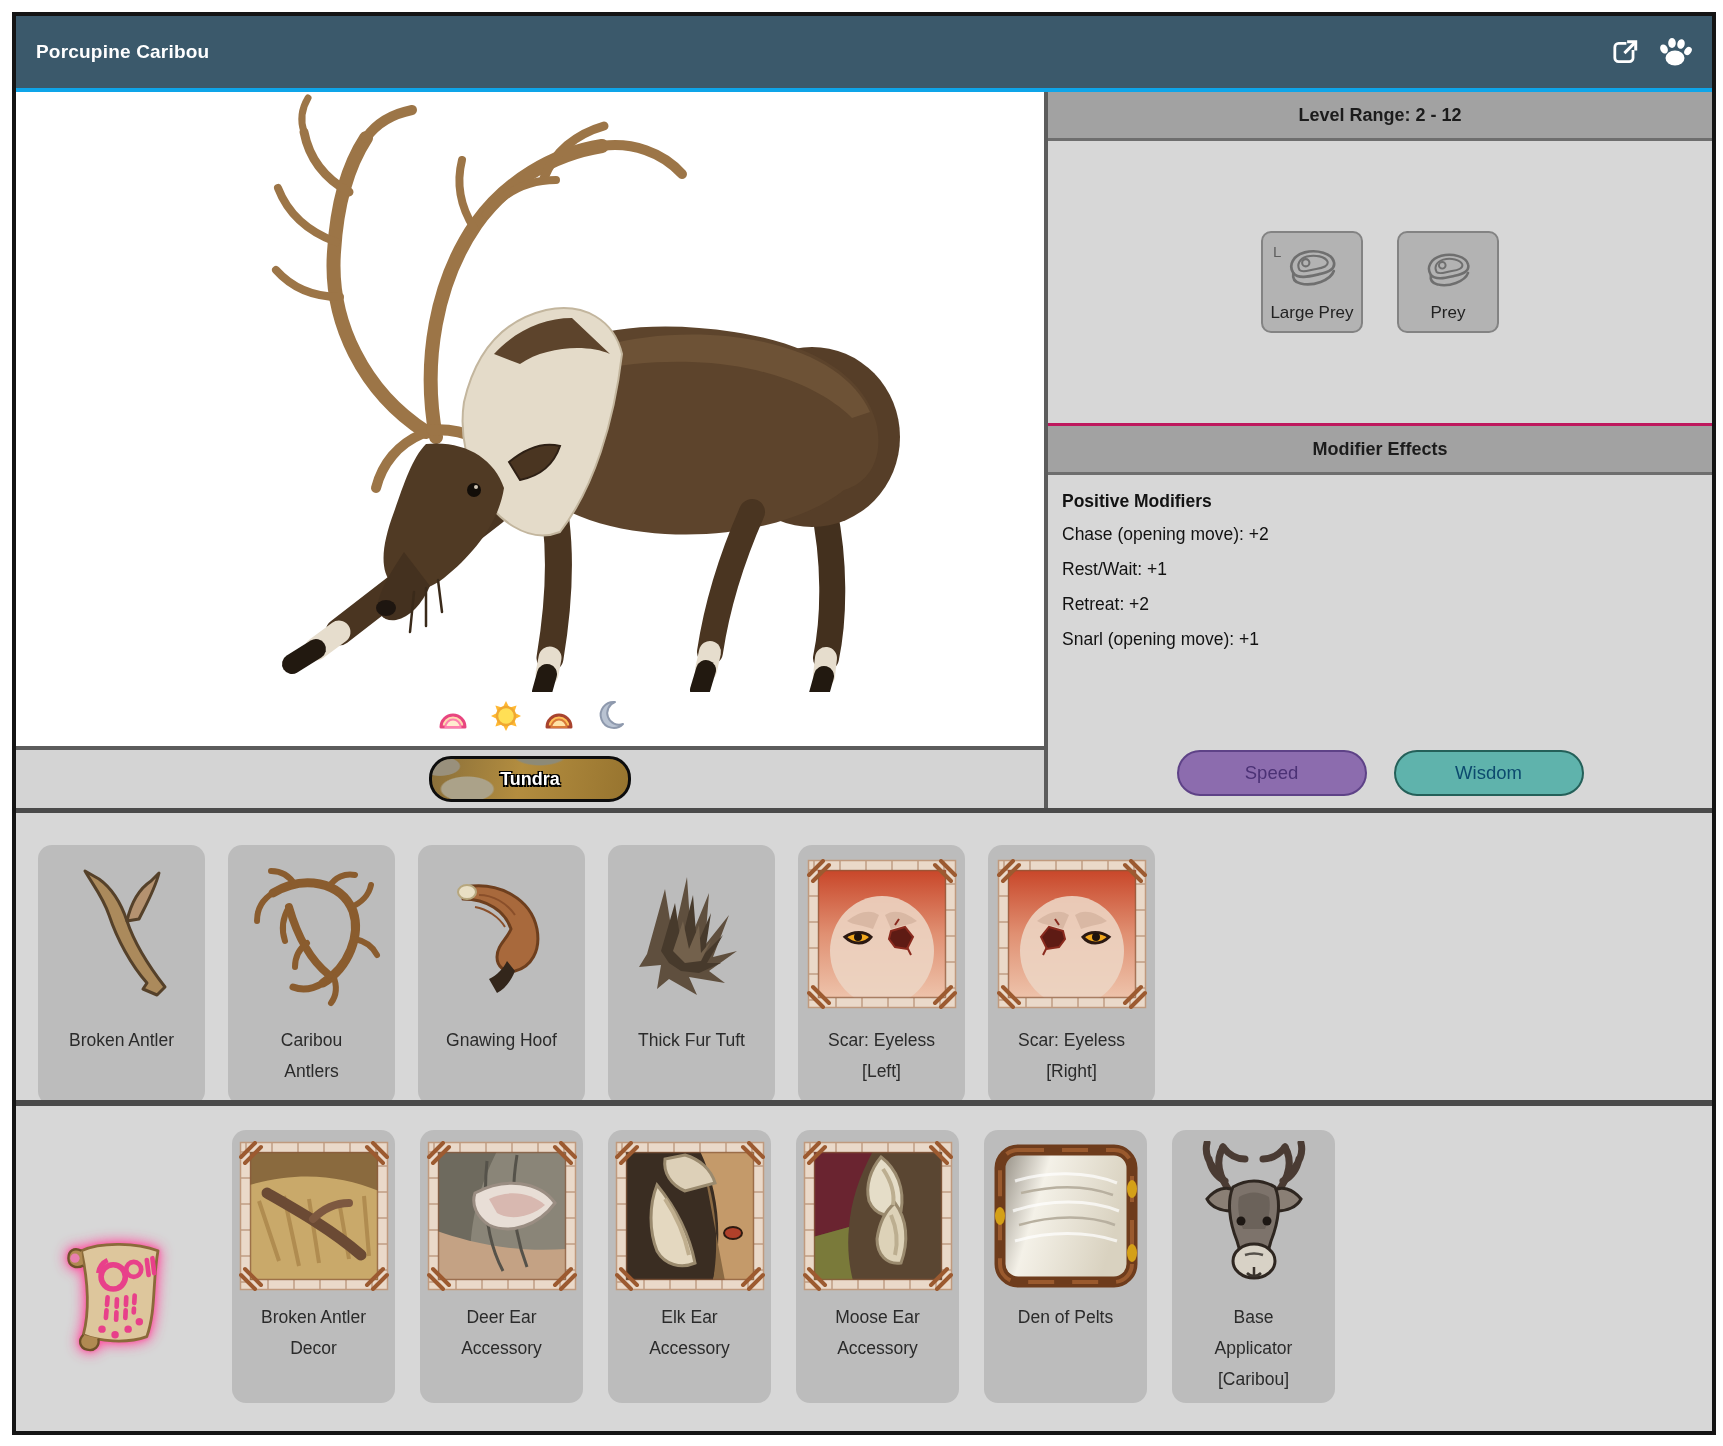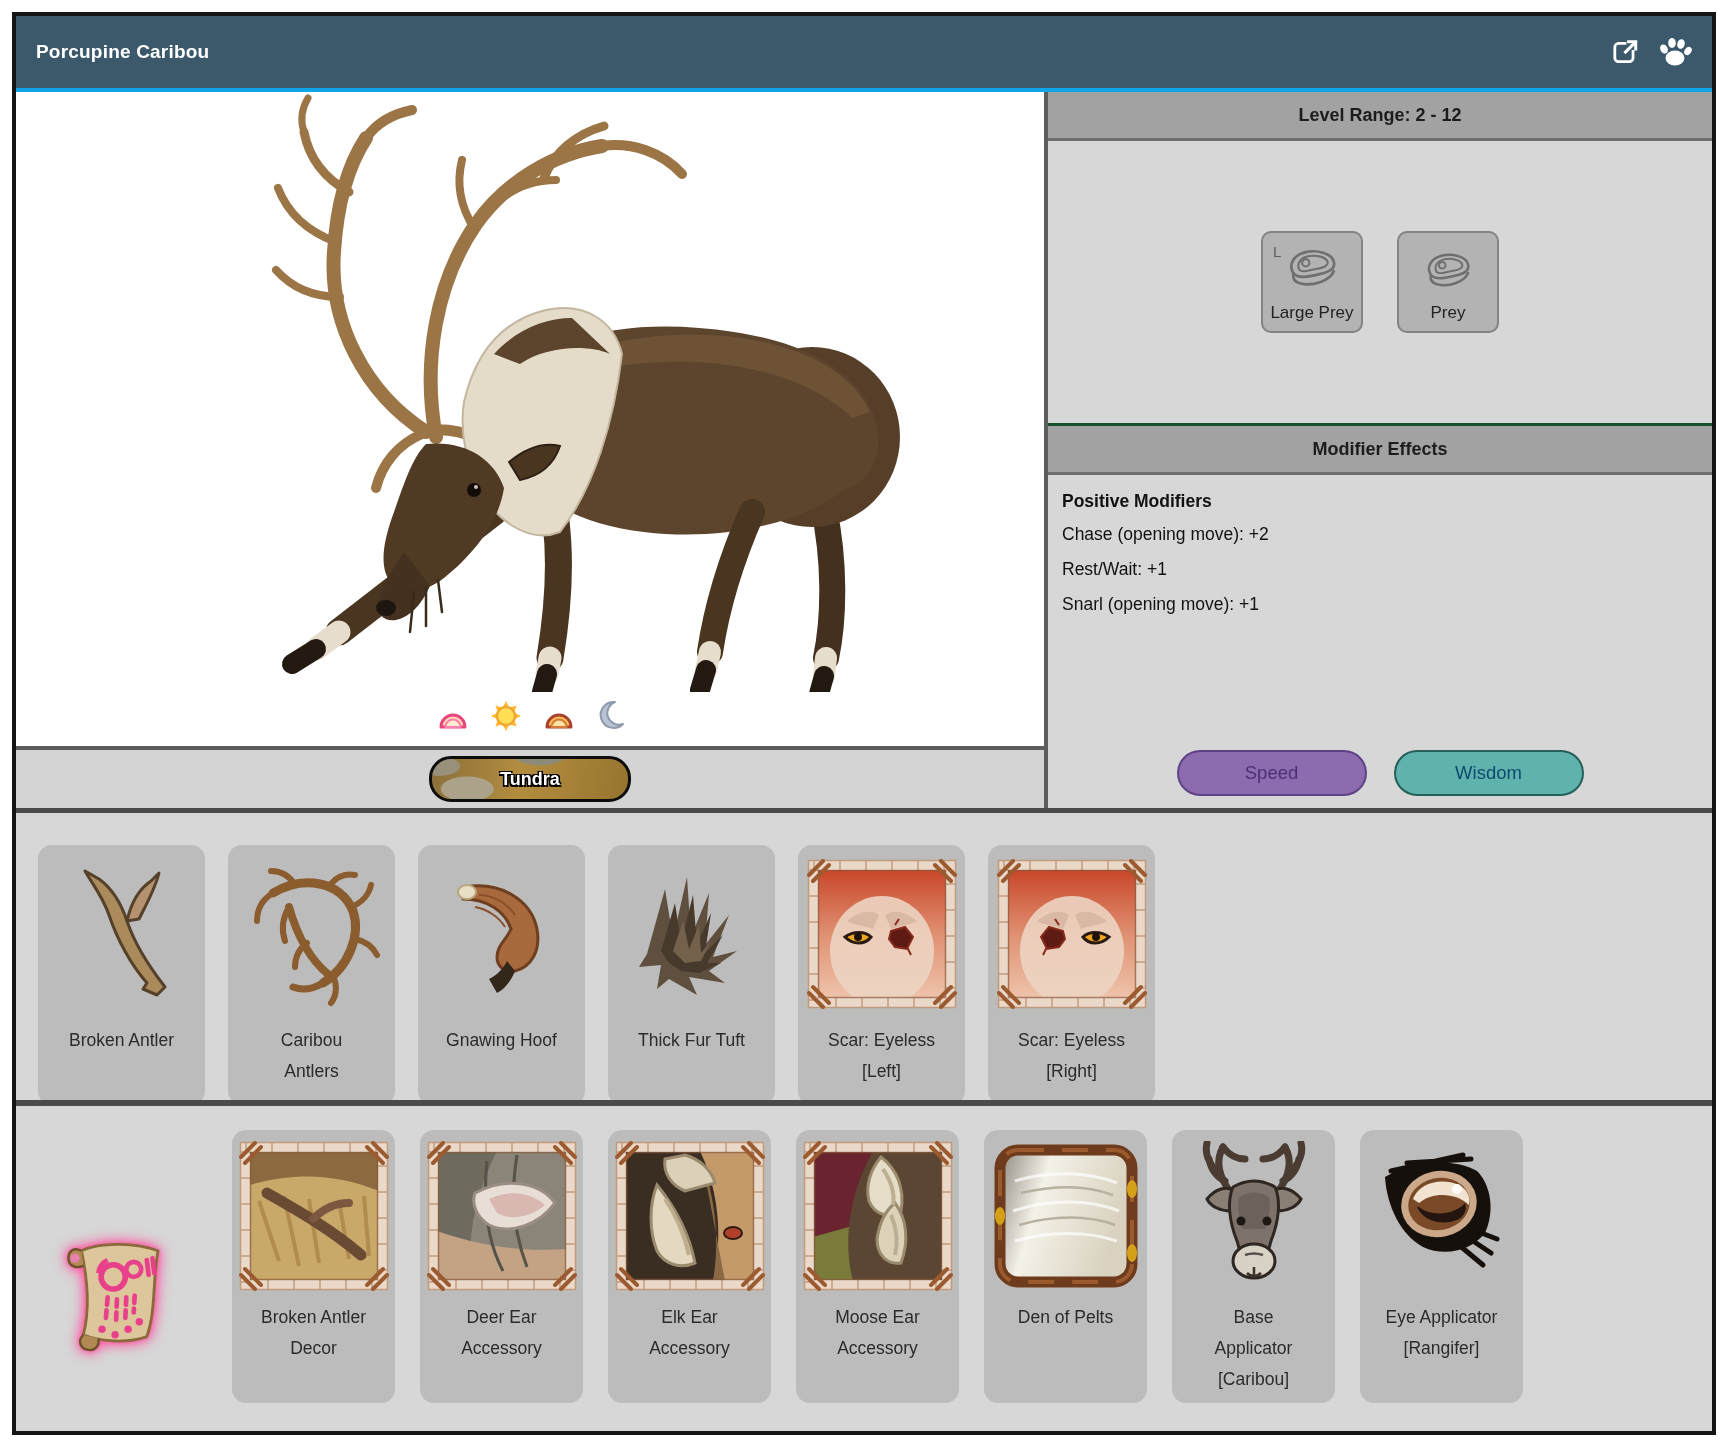--- a/index.html
+++ b/index.html
@@ -37,21 +37,21 @@
     color:#fff;font-size:18px;font-weight:bold;
     text-shadow:-1.5px -1.5px 0 #000,1.5px -1.5px 0 #000,-1.5px 1.5px 0 #000,1.5px 1.5px 0 #000;
     display:flex;align-items:center;justify-content:center;
   }
   .right-col{flex:1;border-left:4px solid #5c5c5c;display:flex;flex-direction:column;background:#d7d7d7;}
   .bar-header{
     height:46px;flex:none;background:#a2a2a2;border-bottom:3px solid #6e6e6e;
     display:flex;align-items:center;justify-content:center;
     font-weight:bold;font-size:18px;color:#1c1c1c;
   }
-  .bar-header.mid{border-top:3px solid #14532d;}
+  .bar-header.mid{border-top:3px solid #be185d;}
   .prey-area{height:282px;flex:none;display:flex;align-items:center;justify-content:center;gap:34px;}
   .prey-btn{
     width:102px;height:102px;background:#b3b3b3;border:2px solid #838383;border-radius:10px;
     display:flex;flex-direction:column;align-items:center;justify-content:flex-end;
     padding-bottom:8px;cursor:pointer;box-sizing:border-box;
   }
   .prey-icon-wrap{position:relative;margin-bottom:6px;}
   .prey-badge{position:absolute;left:-12px;top:-4px;font-size:15px;color:#5e5e5e;}
   .prey-label{font-size:17px;color:#222222;}
   .mod-area{flex:1;display:flex;flex-direction:column;}
@@ -255,20 +255,21 @@
 
       <div class="bar-header mid">
         <span>Modifier Effects</span>
       </div>
 
       <div class="mod-area">
         <div class="mod-text">
           <div class="mod-title">Positive Modifiers</div>
           <div class="mod-line">Chase (opening move): +2</div>
           <div class="mod-line">Rest/Wait: +1</div>
+          <div class="mod-line">Retreat: +2</div>
           <div class="mod-line">Snarl (opening move): +1</div>
         </div>
         <div class="stat-row">
           <div class="pill speed">
             <span>Speed</span>
           </div>
           <div class="pill wisdom">
             <span>Wisdom</span>
           </div>
         </div>
@@ -517,32 +518,17 @@
             <circle cx="62" cy="80" r="4.5" fill="#1e1814"></circle>
             <circle cx="88" cy="80" r="4.5" fill="#1e1814"></circle>
             <path d="M75,126 L75,134 M68,132 C72,136 78,136 82,132" stroke="#3a332c" stroke-width="2.5" fill="none"></path>
           </svg>
         </div>
         <div class="label">Base
 Applicator
 [Caribou]</div>
       </div>
 
-      <div class="card tall">
-        <div class="img-box">
-          <svg width="150" height="150" viewBox="0 0 150 150">
-            <path d="M18,36 C44,20 86,16 110,30 C124,44 128,70 118,92 C104,110 78,116 56,106 C34,94 20,66 18,36 Z" fill="#16100c"></path>
-            <path d="M24,30 L96,14 M40,22 L104,18 M100,96 L124,112 M92,104 L116,124 M104,88 L130,98" stroke="#16100c" stroke-width="5" stroke-linecap="round"></path>
-            <ellipse cx="72" cy="63" rx="38" ry="33" fill="#caa889" transform="rotate(-12 72 63)"></ellipse>
-            <ellipse cx="72" cy="63" rx="31" ry="26" fill="#7a4a28" transform="rotate(-12 72 63)"></ellipse>
-            <path d="M46,58 C52,42 74,36 92,44 C100,48 104,56 102,64 C90,52 66,50 52,62 Z" fill="#f2e2d0"></path>
-            <path d="M50,66 C56,80 76,86 92,78 C98,74 100,68 98,62 C88,74 64,76 52,66 Z" fill="#241510"></path>
-            <circle cx="90" cy="48" r="5" fill="#ffffff" opacity="0.9"></circle>
-          </svg>
-        </div>
-        <div class="label">Eye Applicator
-[Rangifer]</div>
-      </div>
 
     </div>
   </div>
 
 </div>
 
 </body></html>

